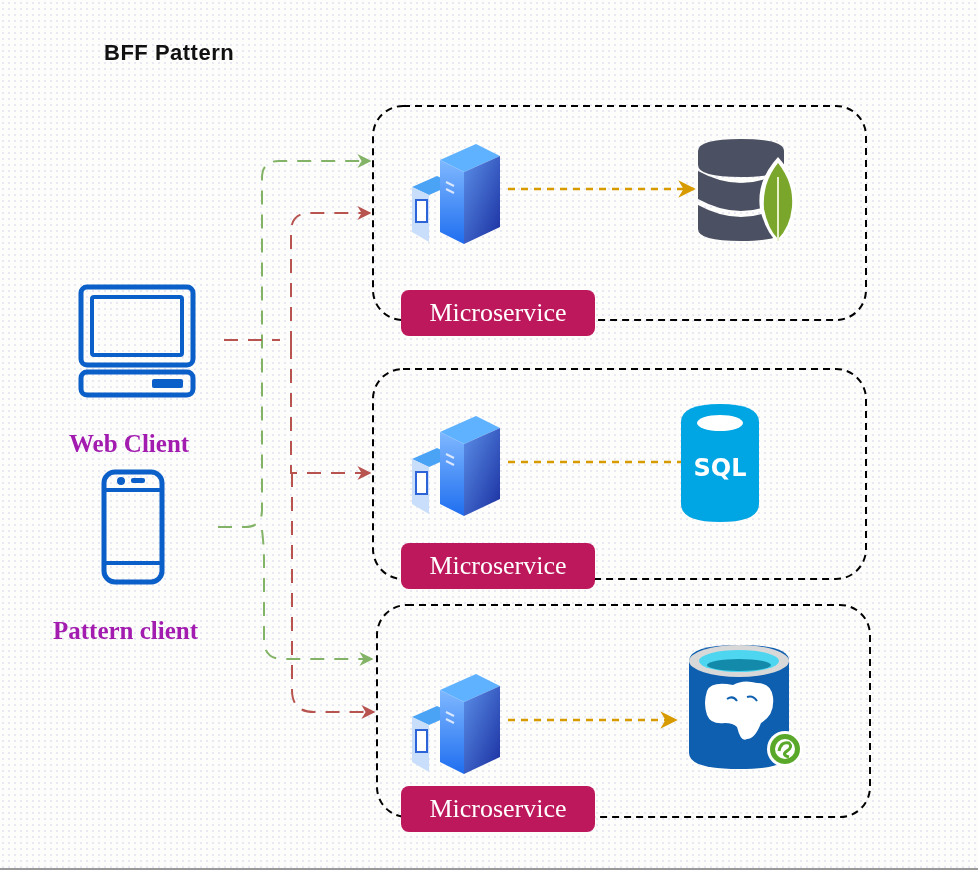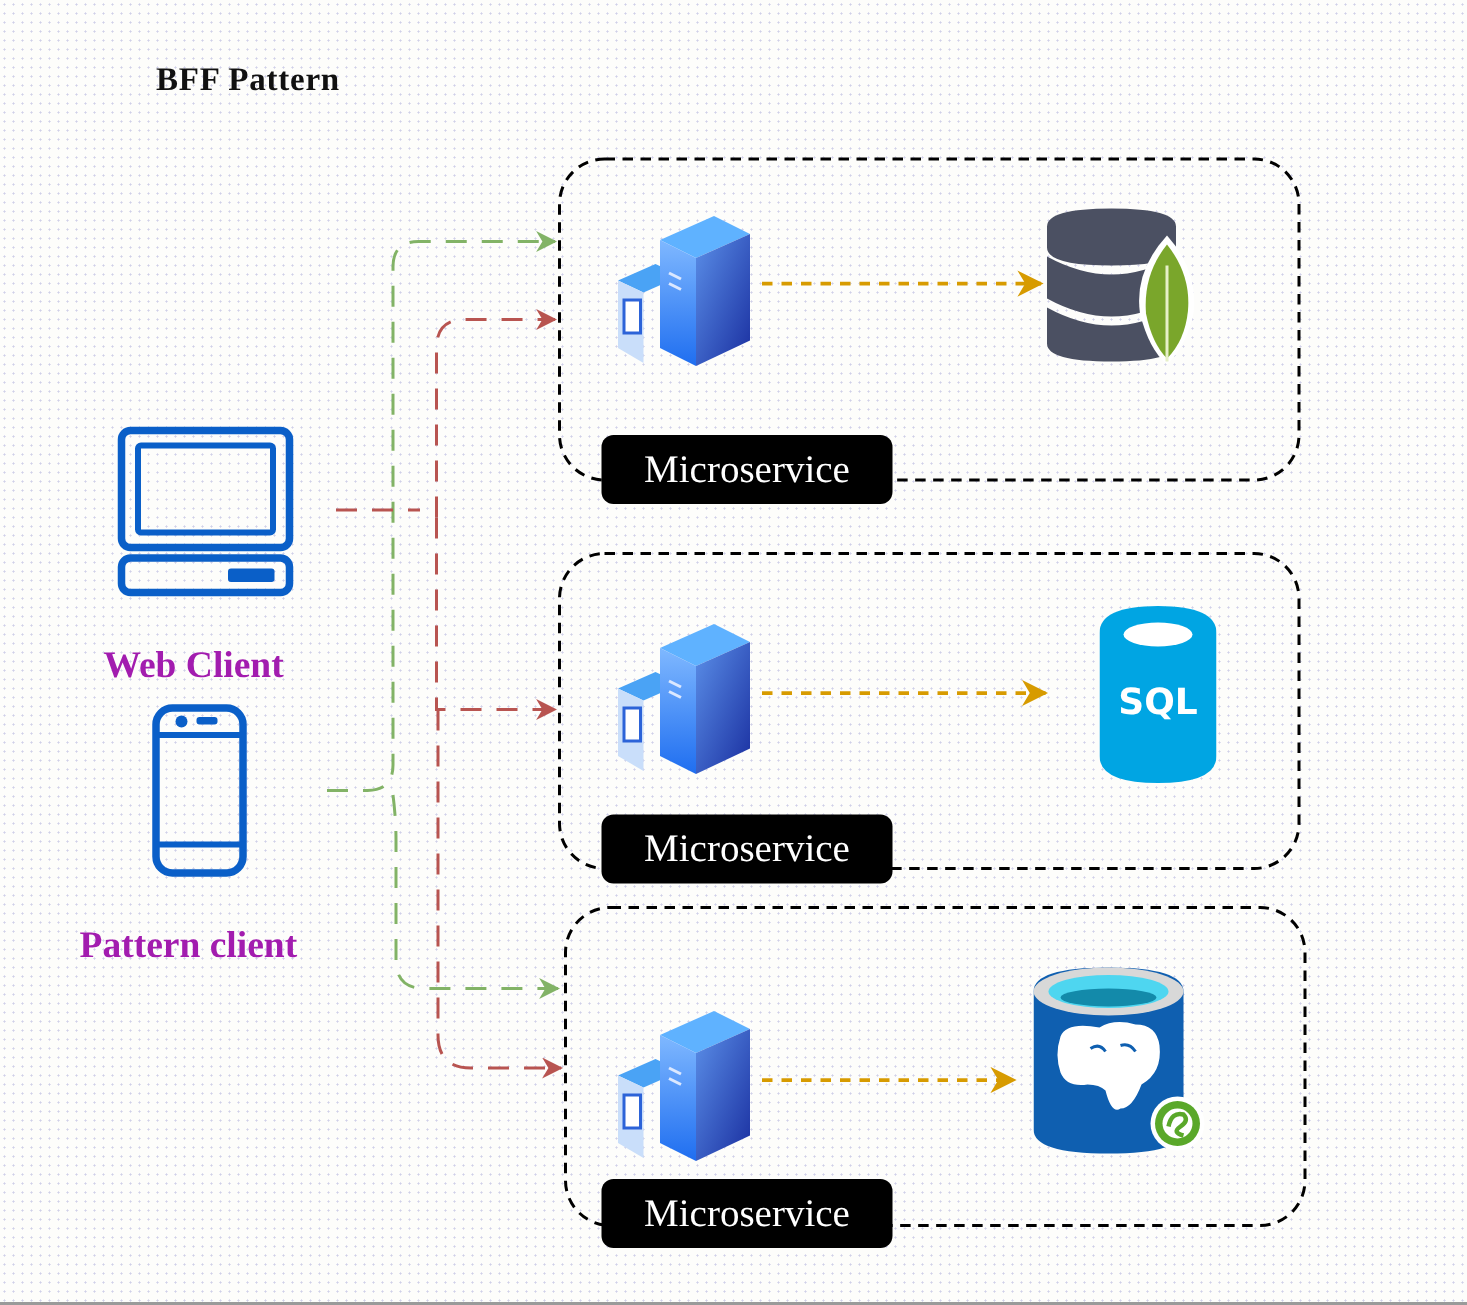--- a/index.html
+++ b/index.html
@@ -6,30 +6,30 @@
     body {
       width: 978px; height: 870px; position: relative; overflow: hidden;
       background-color: #fdfdfb;
       background-image: radial-gradient(circle, #d0d0e8 0.6px, transparent 0.8px);
       background-size: 6px 6px;
       font-family: "Liberation Serif", serif;
     }
     .bottom-rule { position: absolute; left: 0; right: 0; bottom: 0; height: 2px; background: #9a9a9a; }
     .title {
       position: absolute; left: 104px; top: 40px;
-      font-family: Liberation Serif, serif; font-weight: bold; font-size: 22px; color: #111;
+      font-family: Liberation Sans, sans-serif; font-weight: bold; font-size: 22px; color: #111;
       letter-spacing: 0.5px;
     }
     .client-label {
       position: absolute; font-family: "Liberation Serif", serif; font-weight: bold;
       font-size: 25px; color: #a21caf;
     }
     .svg-layer { position: absolute; left: 0; top: 0; }
     .ms-label {
-      position: absolute; background: #000000; color: #fff; border-radius: 8px;
+      position: absolute; background: #be185d; color: #fff; border-radius: 8px;
       font-family: "Liberation Serif", serif; font-size: 26px;
       width: 194px; height: 46px; line-height: 46px; text-align: center;
     }
     .node { position: absolute; }
   </style>
 </head>
 <body>
 
 <div class="title">BFF Pattern</div>
 
@@ -134,21 +134,21 @@
   <svg width="104" height="108" viewBox="0 0 104 108">
     <path d="M2,14 Q2,2 45,2 Q88,2 88,14 L88,28 Q88,40 45,40 Q2,40 2,28 Z" fill="#4b5062"></path>
     <path d="M2,34 Q24,46 45,46 Q66,46 88,34 L88,62 Q66,74 45,74 Q24,74 2,62 Z" fill="#4b5062"></path>
     <path d="M2,68 Q24,80 45,80 Q66,80 88,68 L88,92 Q88,104 45,104 Q2,104 2,92 Z" fill="#4b5062"></path>
     <path d="M82,20 Q60,44 64,72 Q70,96 82,106 Q96,92 100,70 Q102,42 82,20 Z" fill="#fff"></path>
     <path d="M82,26 Q66,46 68,72 Q72,92 82,102 Q94,90 96,70 Q98,46 82,26 Z" fill="#7aa62b"></path>
     <line x1="82" y1="40" x2="82" y2="104" stroke="#e6f0c8" stroke-width="2"></line>
   </svg>
 </div>
 
-<div class="node" style="left:733px; top:404px; width:78px; height:153px;">
+<div class="node" style="left:681px; top:404px; width:78px; height:153px;">
   <svg width="78" height="118" viewBox="0 0 78 118">
     <path d="M0,18 Q0,0 39,0 Q78,0 78,18 L78,100 Q78,118 39,118 Q0,118 0,100 Z" fill="#00a5e3"></path>
     <ellipse cx="39" cy="19" rx="23" ry="8" fill="#fff"></ellipse>
     <text x="39" y="72" text-anchor="middle" font-family="DejaVu Sans, sans-serif" font-weight="bold" font-size="24" fill="#fff">SQL</text>
   </svg>
 </div>
 
 <div class="node" style="left:689px; top:643px; width:122px; height:130px;">
   <svg width="122" height="130" viewBox="0 0 122 130">
     <path d="M0,18 Q0,2 50,2 Q100,2 100,18 L100,110 Q100,126 50,126 Q0,126 0,110 Z" fill="#0f5fb0"></path>

